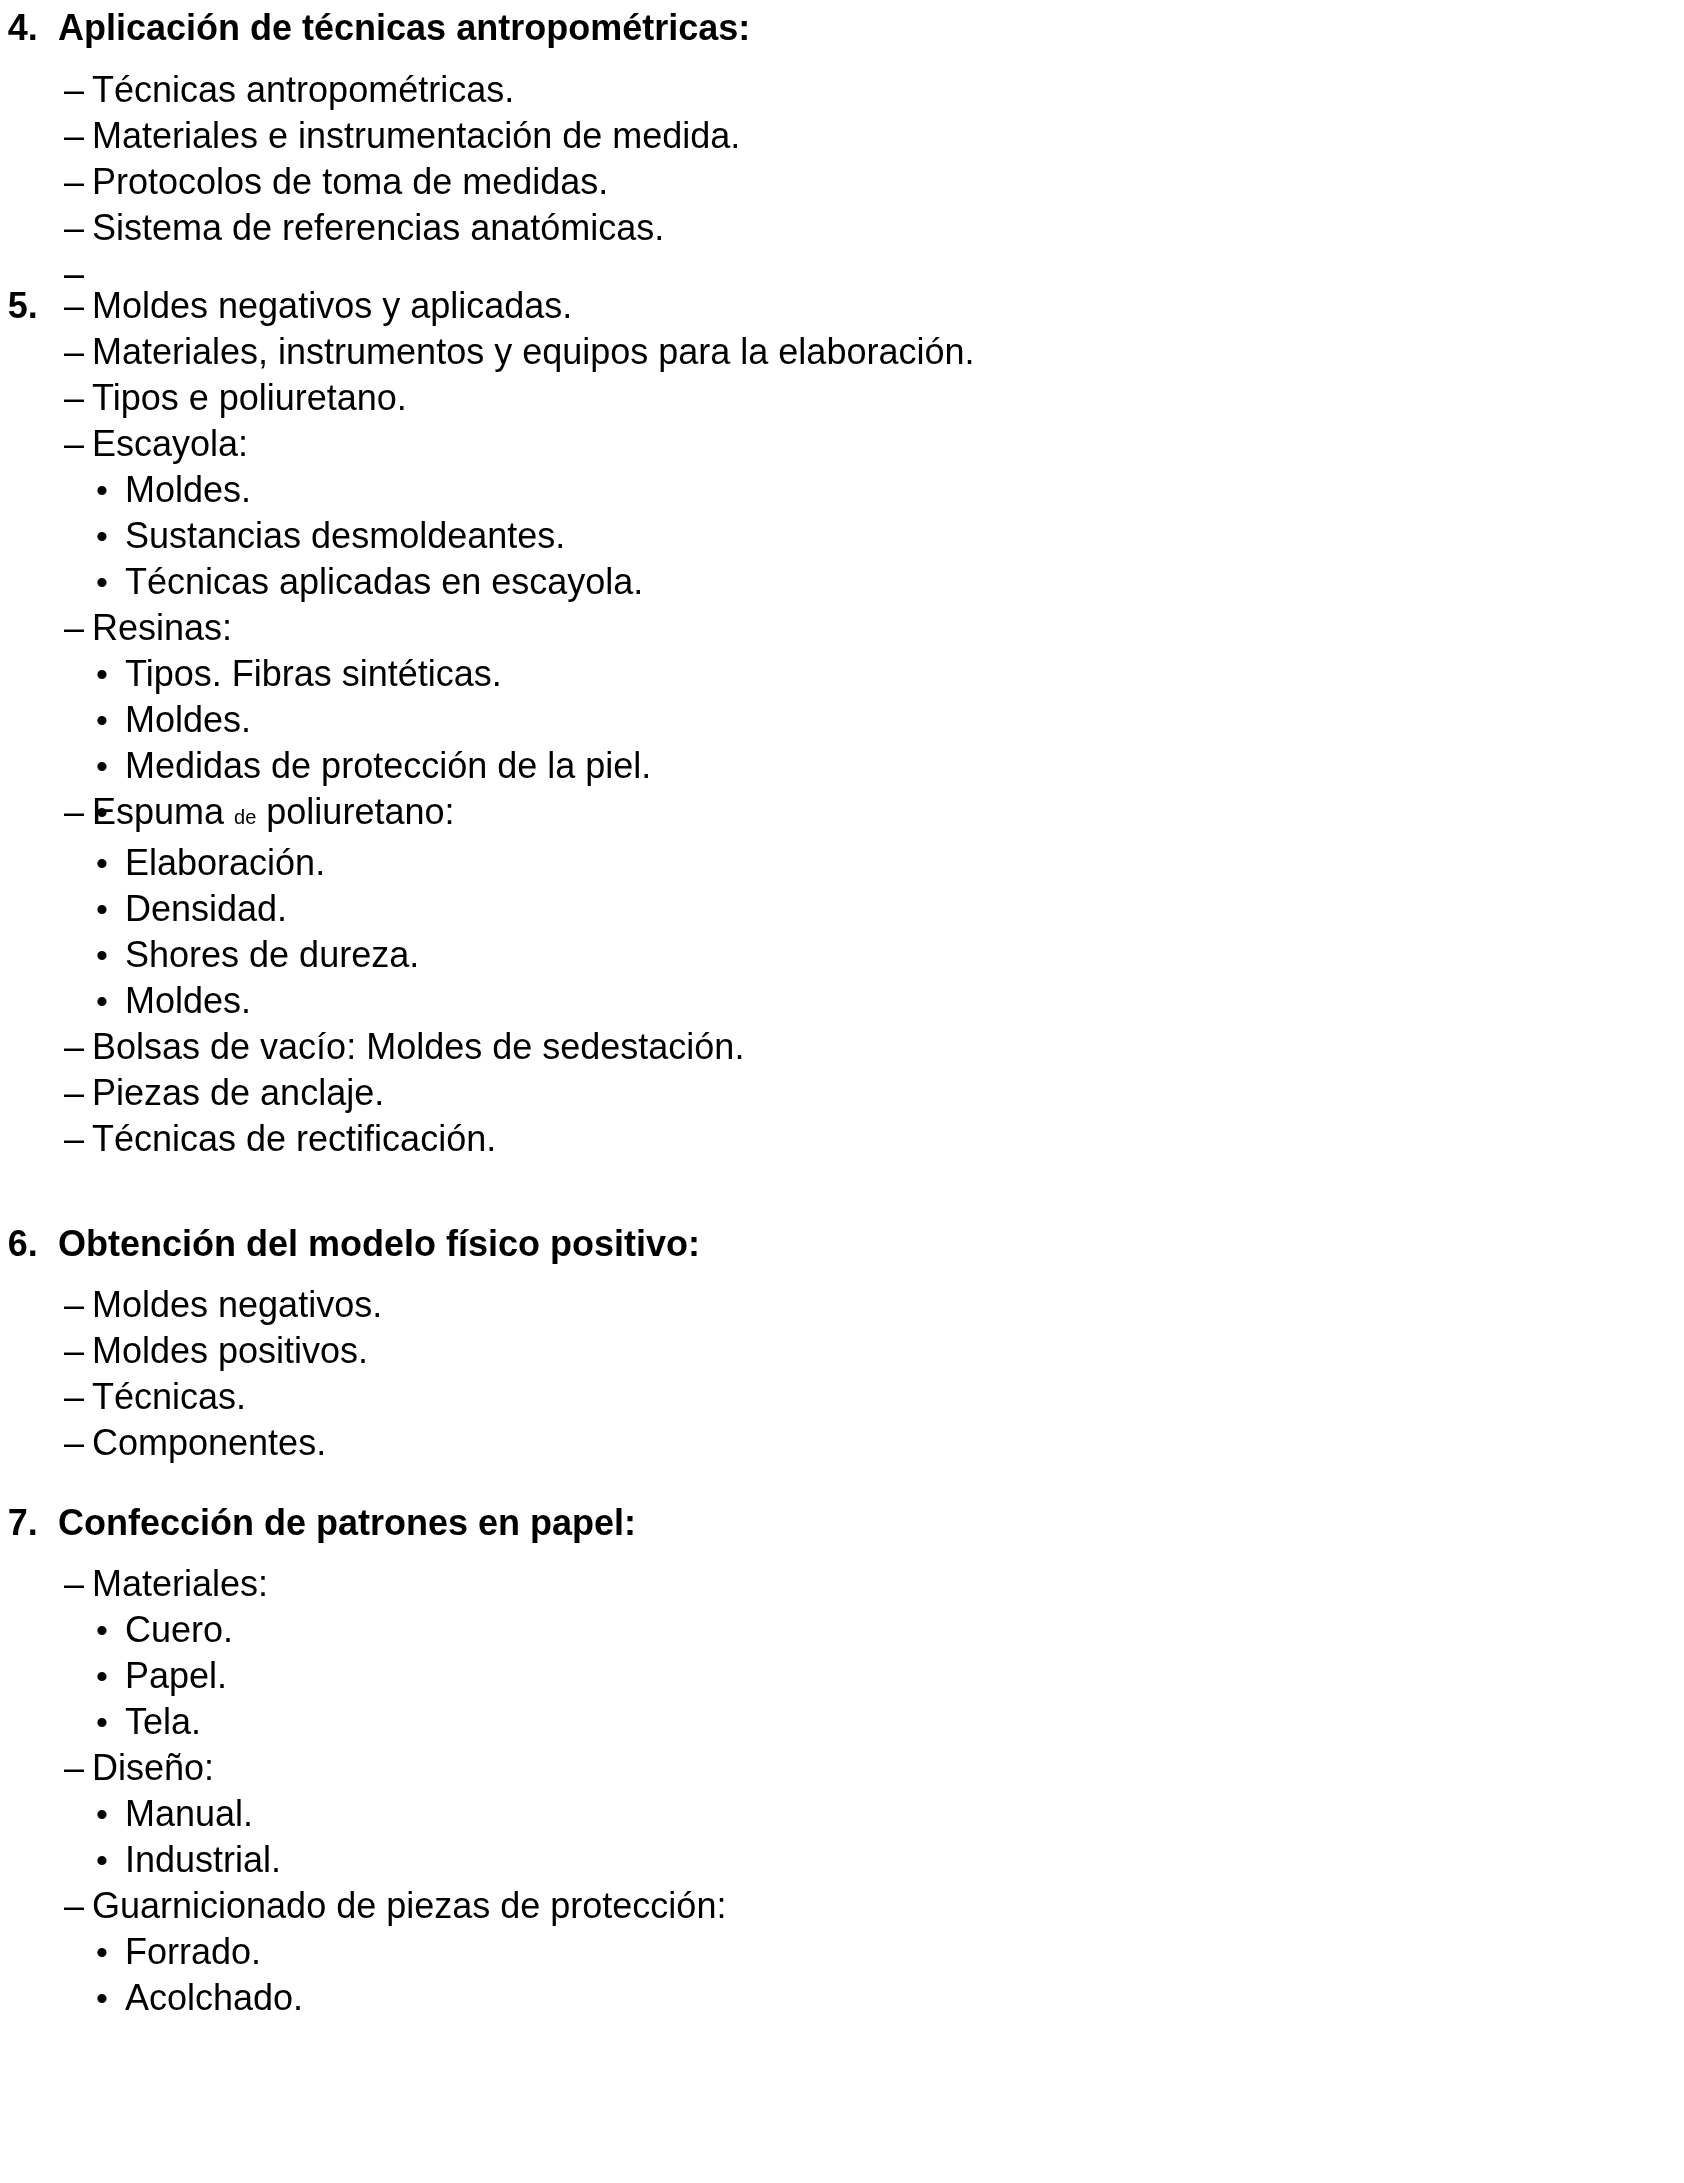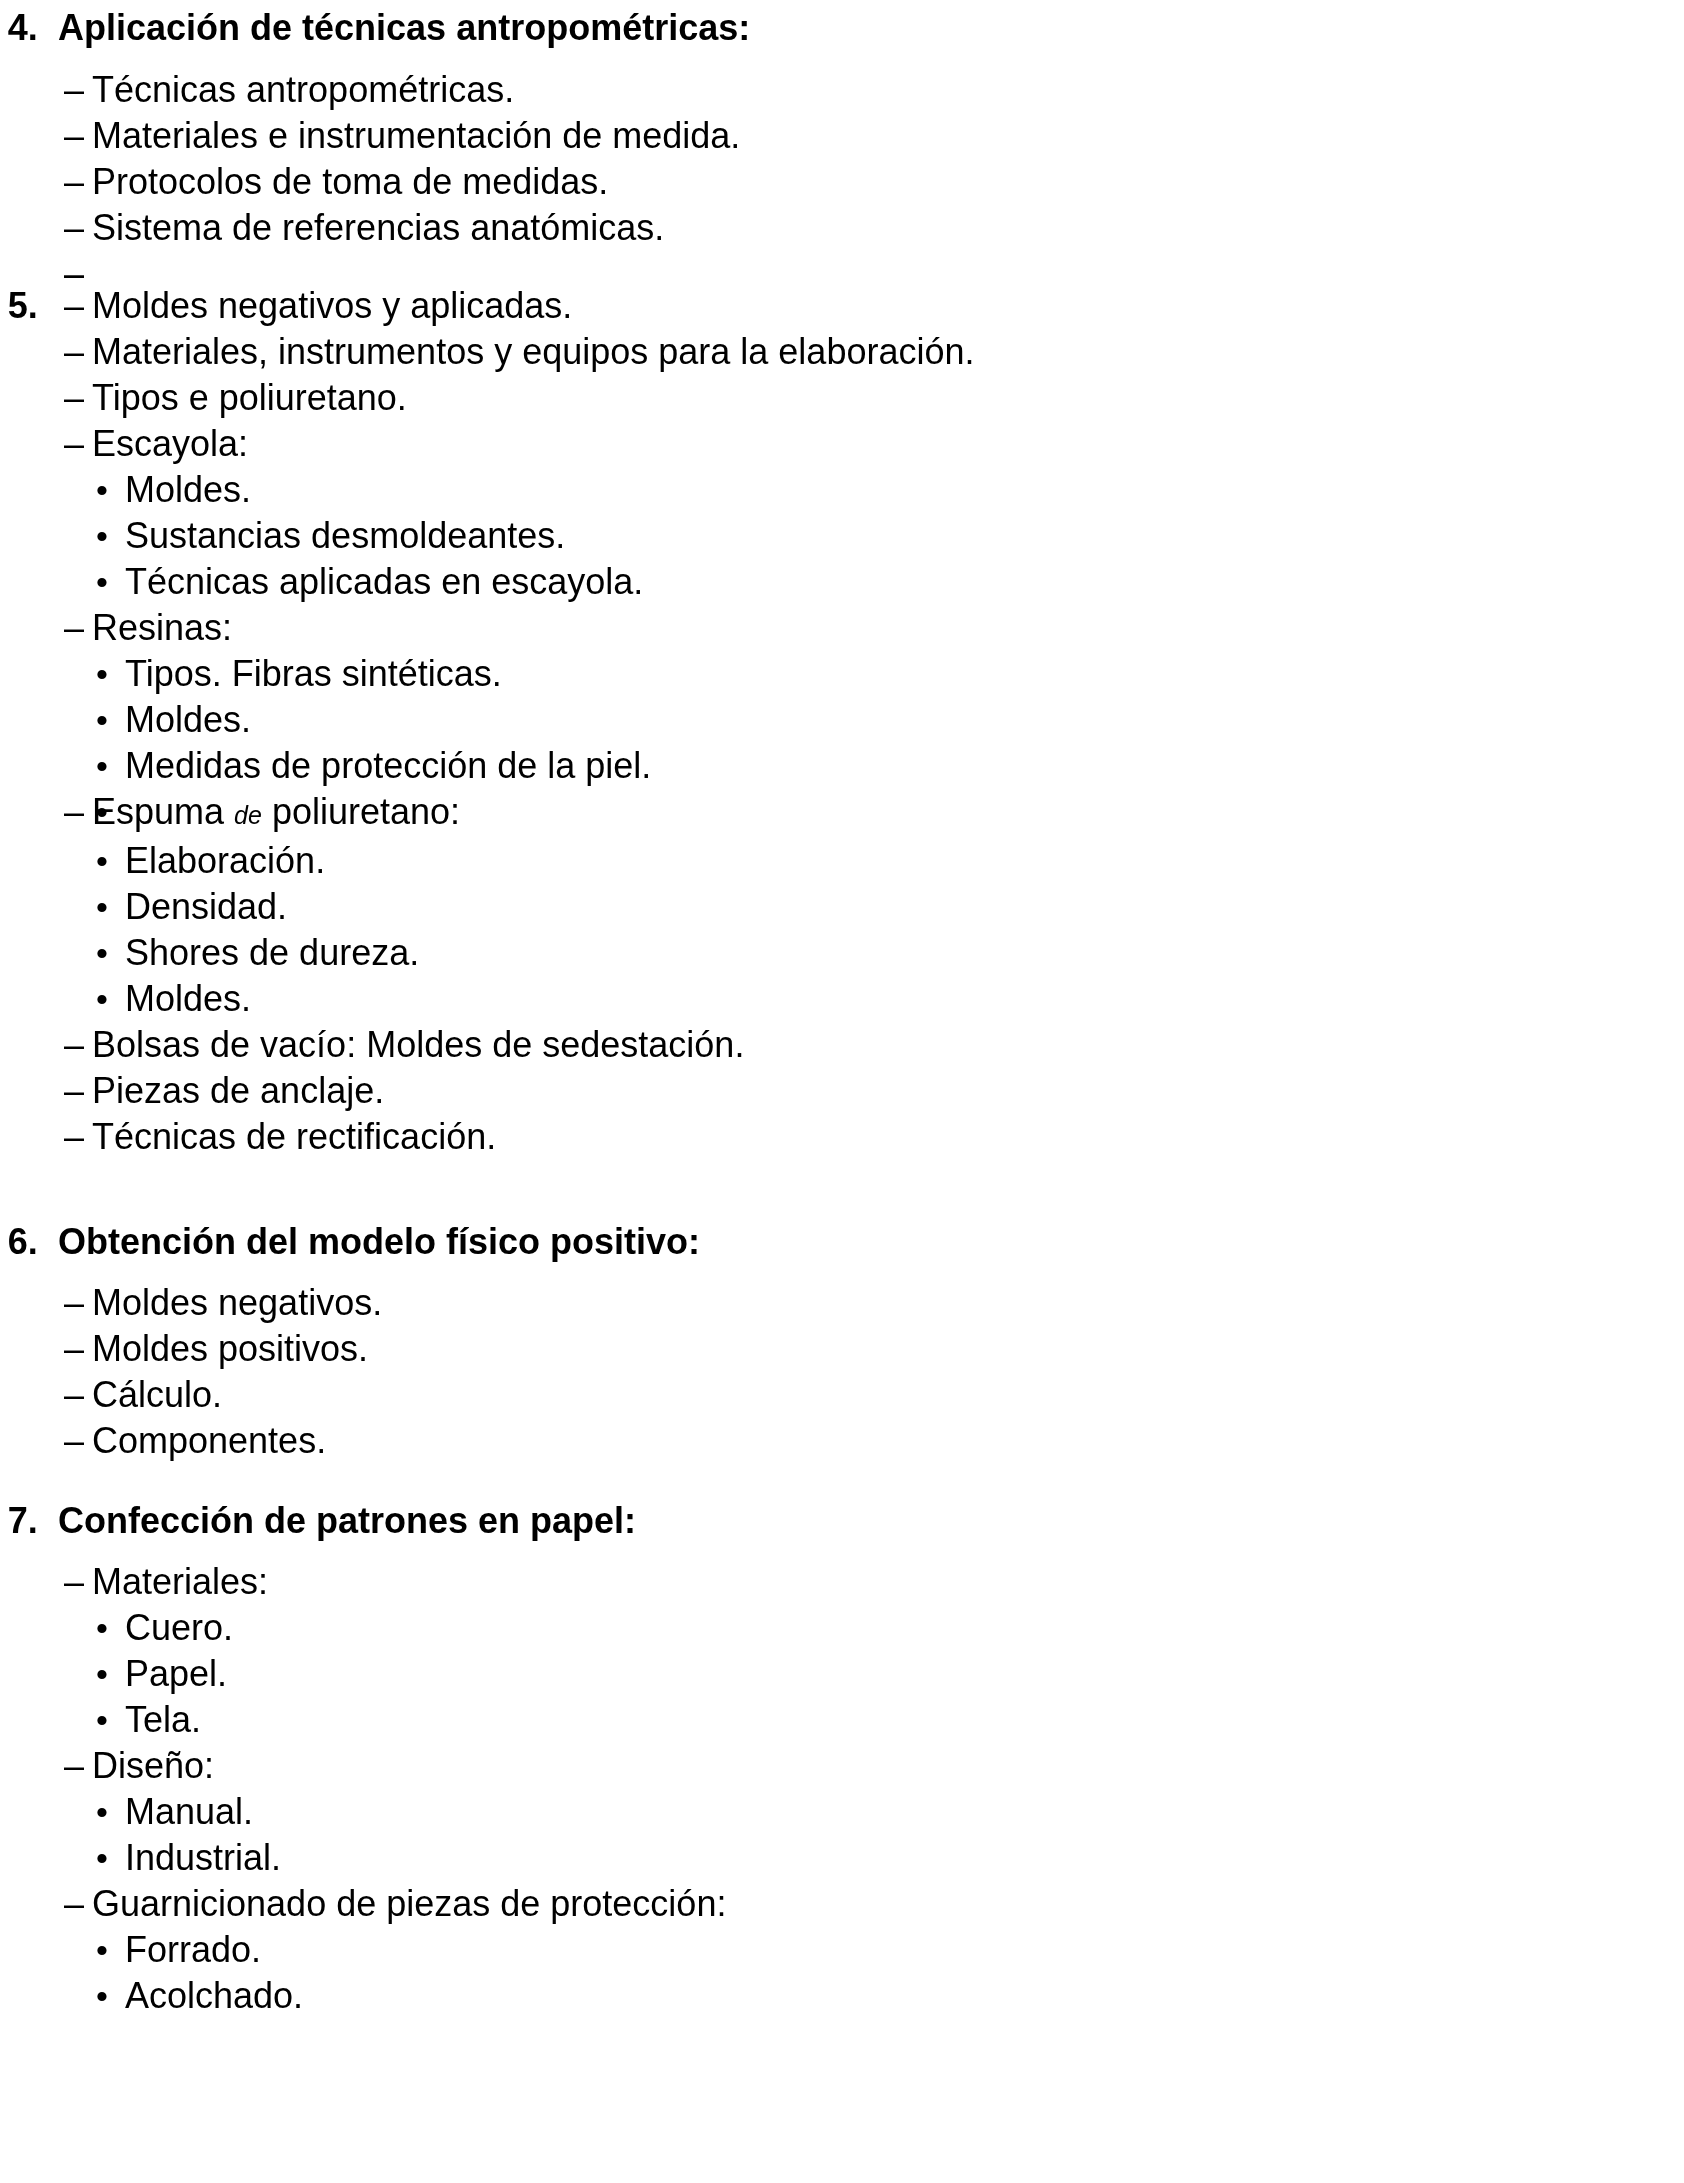--- a/index.html
+++ b/index.html
@@ -48,21 +48,21 @@
     white-space: nowrap;
   }
   .item.lvl1 { padding-left: 92px; }
   .item.lvl2 { padding-left: 125px; }
   .item .marker {
     position: absolute;
     top: 0;
   }
   .item.lvl1 .marker { left: 64px; }
   .item.lvl2 .marker { left: 96px; font-size: 34px; }
-  .item-text .small { font-size: 25px; font-style: italic; }
+  .item-text .small { font-size: 20px; }
 </style>
 </head>
 <body>
 
 <main class="page">
   <section class="doc-section">
     <header class="sec-heading">
       <span class="sec-num">4.</span>
       <span class="sec-title">Aplicación de técnicas antropométricas:</span>
     </header>
@@ -214,21 +214,21 @@
     <span class="item-text">Moldes negativos.</span>
   </li>
 
   <li class="item lvl1">
     <span class="marker">–</span>
     <span class="item-text">Moldes positivos.</span>
   </li>
 
   <li class="item lvl1">
     <span class="marker">–</span>
-    <span class="item-text">Cálculo.</span>
+    <span class="item-text">Técnicas.</span>
   </li>
 
   <li class="item lvl1">
     <span class="marker">–</span>
     <span class="item-text">Componentes.</span>
   </li>
 </ul>
   </section>
 
   <section class="doc-section">

